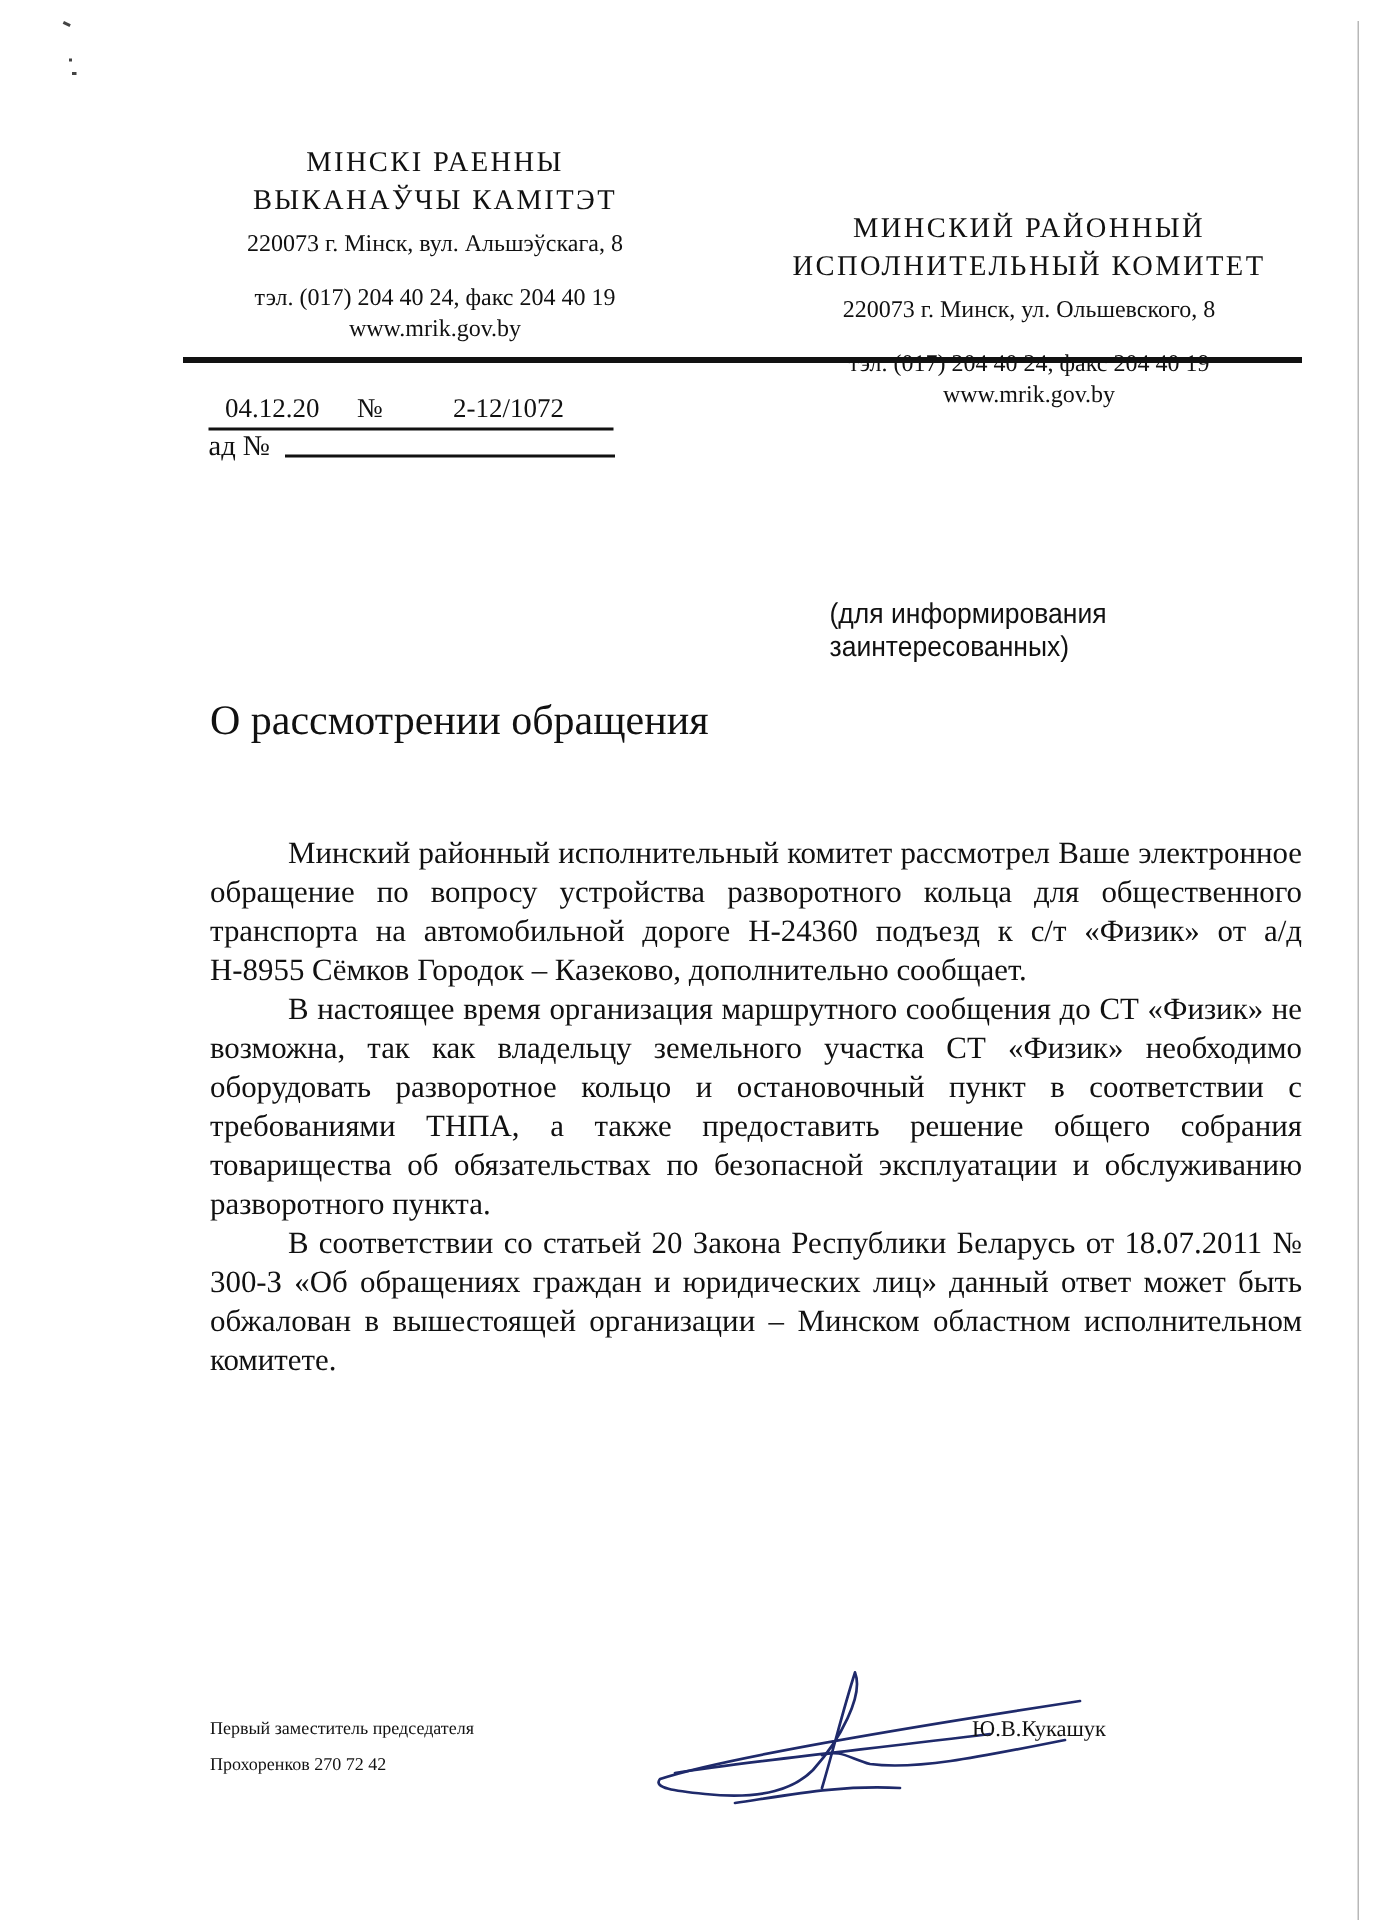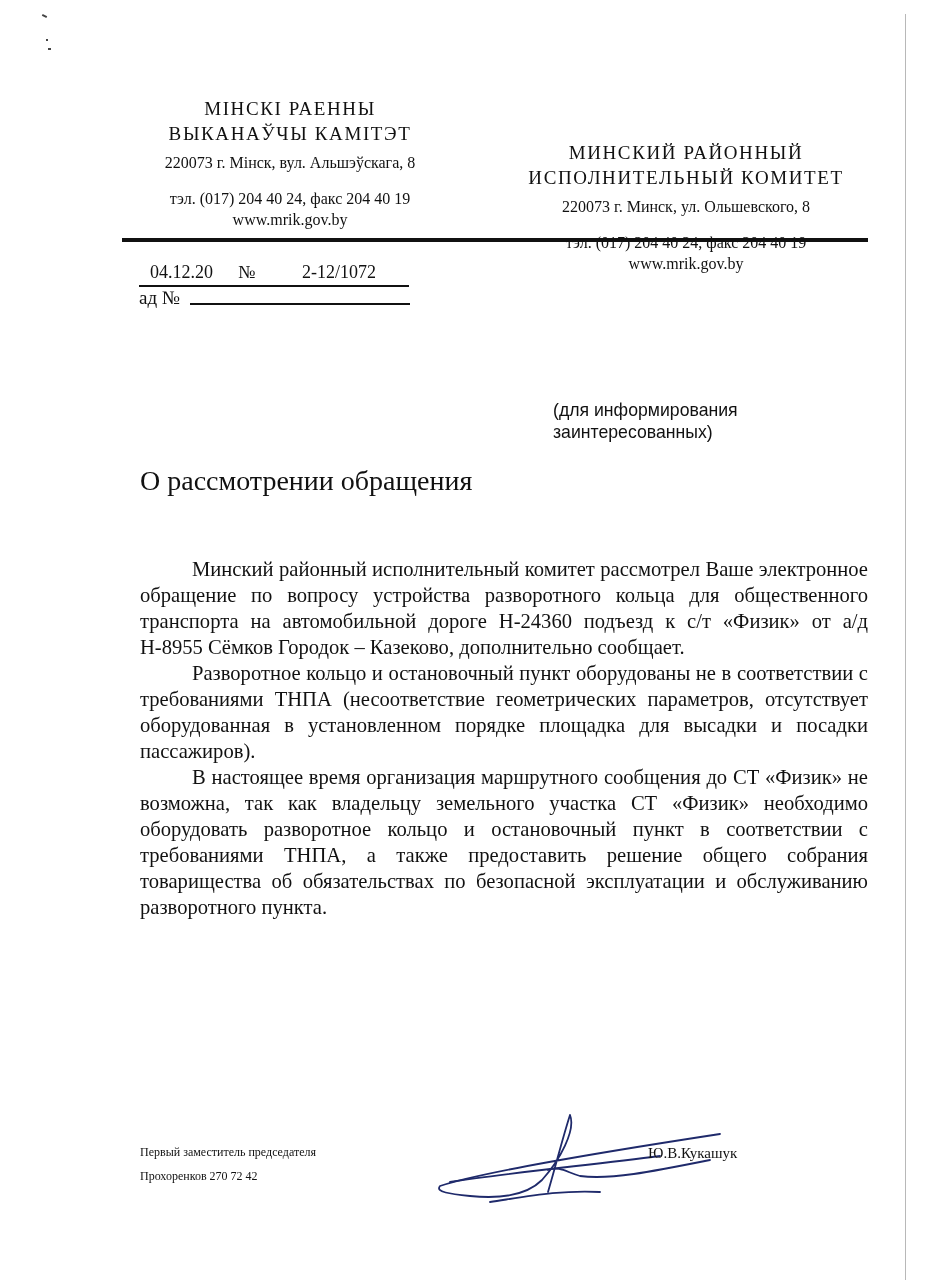--- a/index.html
+++ b/index.html
@@ -57,22 +57,22 @@
 
 <div class="abs addressee">
   <div>(для информирования</div>
   <div>заинтересованных)</div>
 </div>
 
 <div class="abs subject">О рассмотрении обращения</div>
 
 <div class="abs body-text">
   <p>Минский районный исполнительный комитет рассмотрел Ваше электронное обращение по вопросу устройства разворотного кольца для общественного транспорта на автомобильной дороге Н-24360 подъезд к с/т «Физик» от а/д Н-8955 Сёмков Городок – Казеково, дополнительно сообщает.</p>
-  <p>Разворотное кольцо и остановочный пункт оборудованы не в соответствии с требованиями ТНПА (несоответствие геометрических параметров, отсутствует оборудованная в установленном порядке площадка для высадки и посадки пассажиров).</p>
   <p>В настоящее время организация маршрутного сообщения до СТ «Физик» не возможна, так как владельцу земельного участка СТ «Физик» необходимо оборудовать разворотное кольцо и остановочный пункт в соответствии с требованиями ТНПА, а также предоставить решение общего собрания товарищества об обязательствах по безопасной эксплуатации и обслуживанию разворотного пункта.</p>
+  <p>В соответствии со статьей 20 Закона Республики Беларусь от 18.07.2011 № 300-З «Об обращениях граждан и юридических лиц» данный ответ может быть обжалован в вышестоящей организации – Минском областном исполнительном комитете.</p>
 </div>
 
 <div class="abs sign-role">Первый заместитель председателя</div>
 <svg class="abs" style="left:430px; top:1110px;" width="300" height="95" viewBox="0 0 300 95">
   <g id="sig-strokes" fill="none" stroke-width="1.8" stroke-linecap="round" stroke-linejoin="round" stroke="#1f2a6b">
     <path d="M140 5 C 132 30, 126 55, 118 82 M140 5 C 146 20, 130 50, 112 70 C 100 82, 80 90, 40 86 C 20 84, 5 82, 10 76 C 40 66, 120 50, 290 24"></path>
     <path d="M118 60 C 130 56, 136 62, 150 66 C 180 70, 220 62, 280 50"></path>
     <path d="M20 72 C 70 64, 150 56, 230 46"></path>
     <path d="M60 92 C 100 86, 130 80, 170 82"></path>
   </g>

